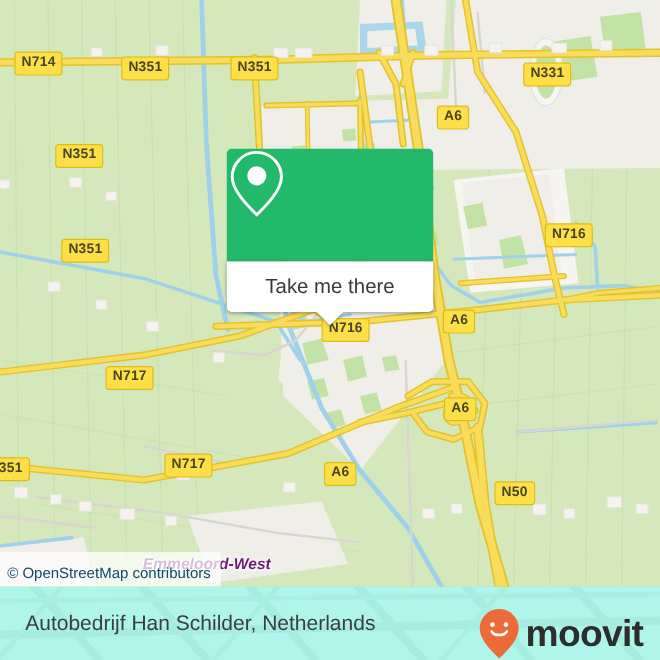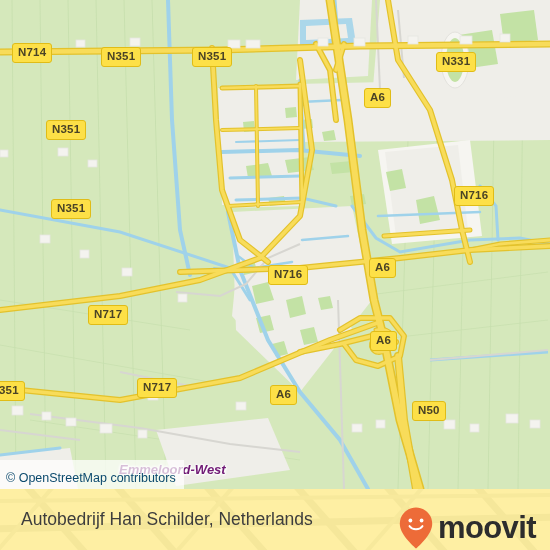--- a/index.html
+++ b/index.html
@@ -32,21 +32,21 @@
               display:flex;align-items:center;justify-content:center;}
   #popup-foot{height:42px;background:#fff;border-radius:0 0 4px 4px;
               display:flex;align-items:center;justify-content:center;
               box-shadow:0 1px 3px rgba(0,0,0,.28);}
   #popup-foot span{font-size:17px;color:#3a3a3a;}
   #popup-tip{position:absolute;left:50%;bottom:-11px;margin-left:-11px;width:0;height:0;
              border-left:11px solid transparent;border-right:11px solid transparent;
              border-top:11px solid #fff;filter:drop-shadow(0 2px 1px rgba(0,0,0,.2));}
 
   
-  #footer{position:absolute;left:0;top:489px;width:550px;height:61px;background:#fde047;overflow:hidden;}
+  #footer{position:absolute;left:0;top:489px;width:550px;height:61px;background:#5eead4;overflow:hidden;}
   #footer-bg{position:absolute;left:0;top:0;width:550px;height:61px;opacity:.5;}
   #footer-title{position:absolute;left:21px;top:0;height:61px;line-height:61px;
                 font-size:17.5px;color:#3d3d3d;white-space:nowrap;}
   #brand{position:absolute;right:14px;top:8px;height:61px;display:flex;align-items:center;gap:4px;}
   #brand-name{font-size:31px;font-weight:bold;color:#2d2d2d;letter-spacing:-0.6px;line-height:1;}
 </style>
 </head>
 <body>
 
 <div id="app">
@@ -273,20 +273,32 @@
     <div class="shield" style="left:370px;top:331px;">A6</div>
     <div class="shield" style="left:-7px;top:381px;">351</div>
     <div class="shield" style="left:137px;top:378px;">N717</div>
     <div class="shield" style="left:270px;top:385px;">A6</div>
     <div class="shield" style="left:396px;top:401px;margin-left:16px;">N50</div>
 
     <div class="place-label" style="left:119px;top:462px;">Emmeloord-West</div>
 
     <div id="attribution">© OpenStreetMap contributors</div>
 
+    <div id="popup">
+      <div id="popup-head">
+        <svg width="50" height="58" viewBox="0 0 50 58">
+          <path d="M25 3 C13.7 3 4.5 12.2 4.5 23.5 C4.5 35 18 48 25 55 C32 48 45.5 35 45.5 23.5 C45.5 12.2 36.3 3 25 3 Z" fill="none" stroke="#ffffff" stroke-width="2.4"></path>
+          <circle cx="25" cy="22.5" r="8" fill="#ffffff"></circle>
+        </svg>
+      </div>
+      <div id="popup-foot">
+        <span>Take me there</span>
+      </div>
+      <div id="popup-tip"></div>
+    </div>
   </div>
 
   <div id="footer">
     <svg id="footer-bg" viewBox="0 0 550 61">
       <rect x="0" y="0" width="550" height="61" fill="#ffffff"></rect>
       <g stroke="#efeeec" stroke-width="7" fill="none">
         <path d="M20 -10 L95 75"></path>
           <path d="M110 -10 L185 75"></path>
           <path d="M200 -10 L275 75"></path>
         <path d="M290 -10 L365 75"></path>

